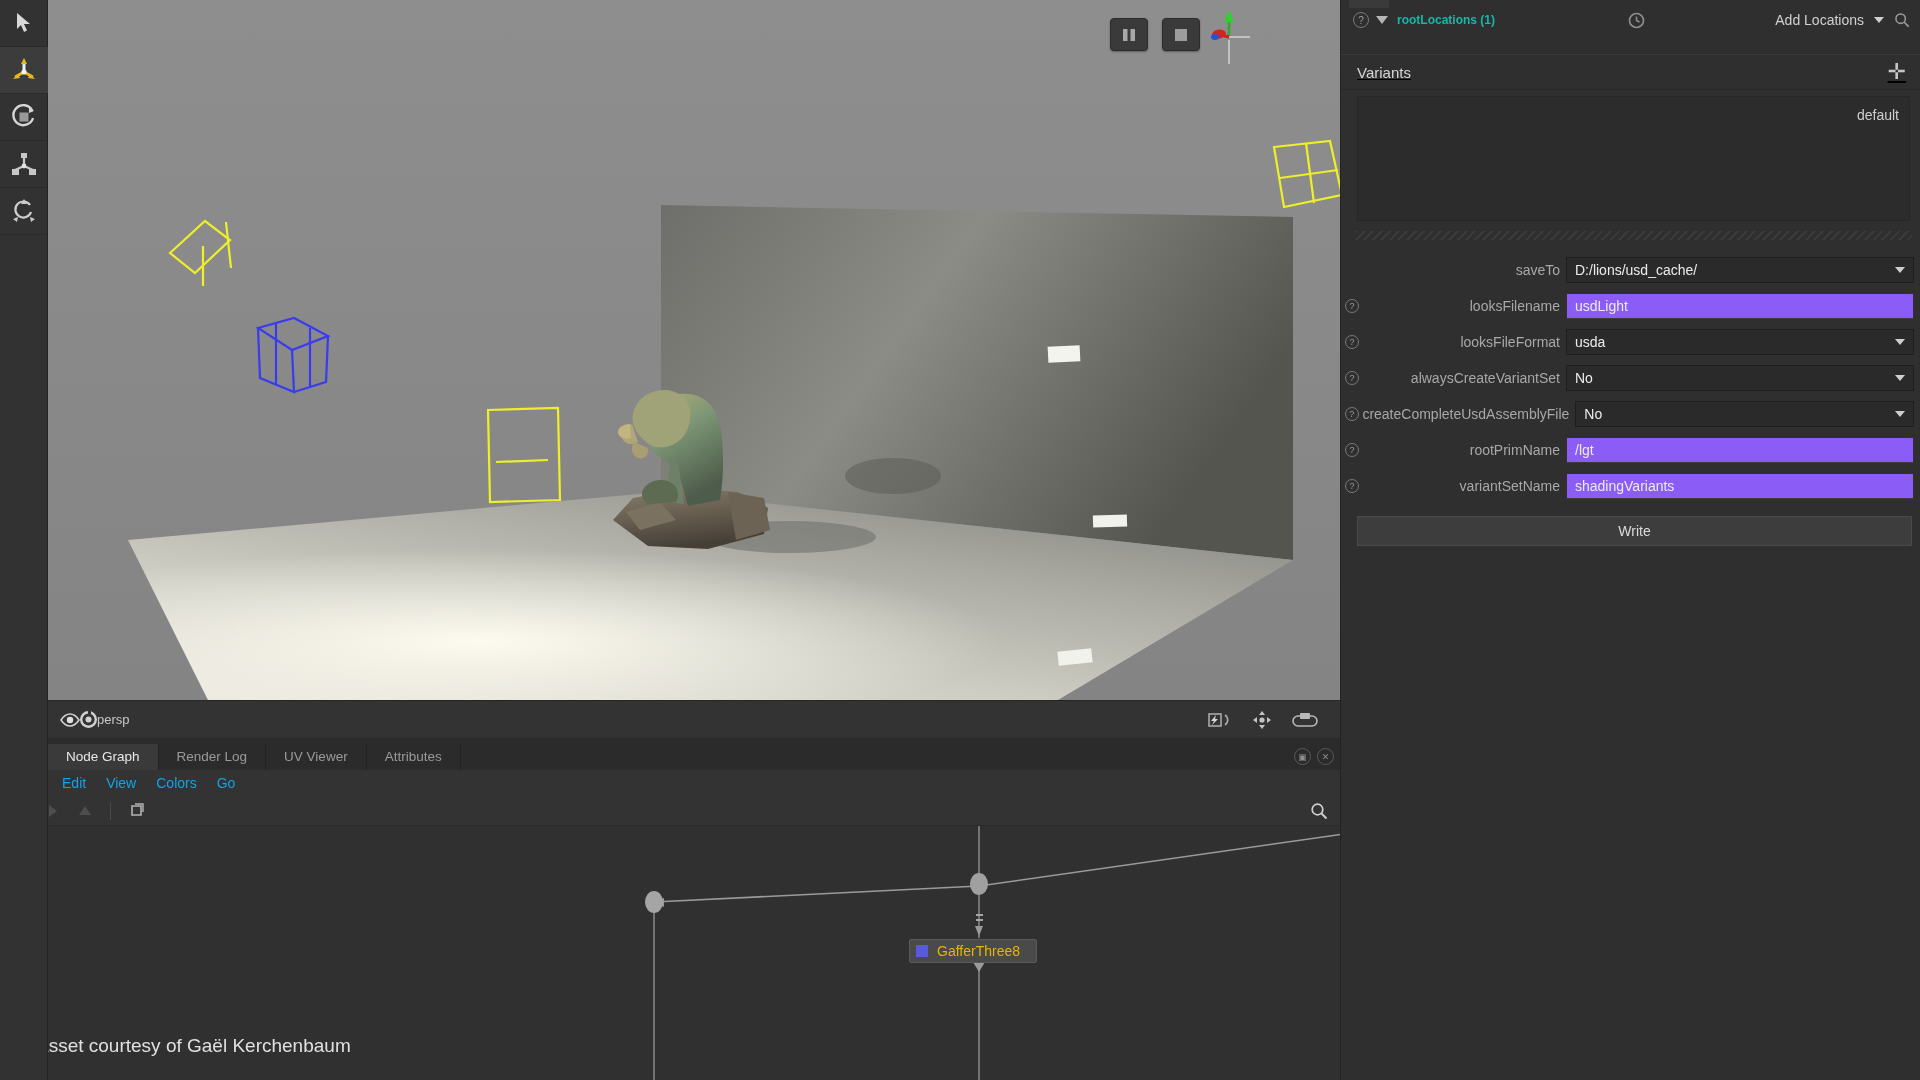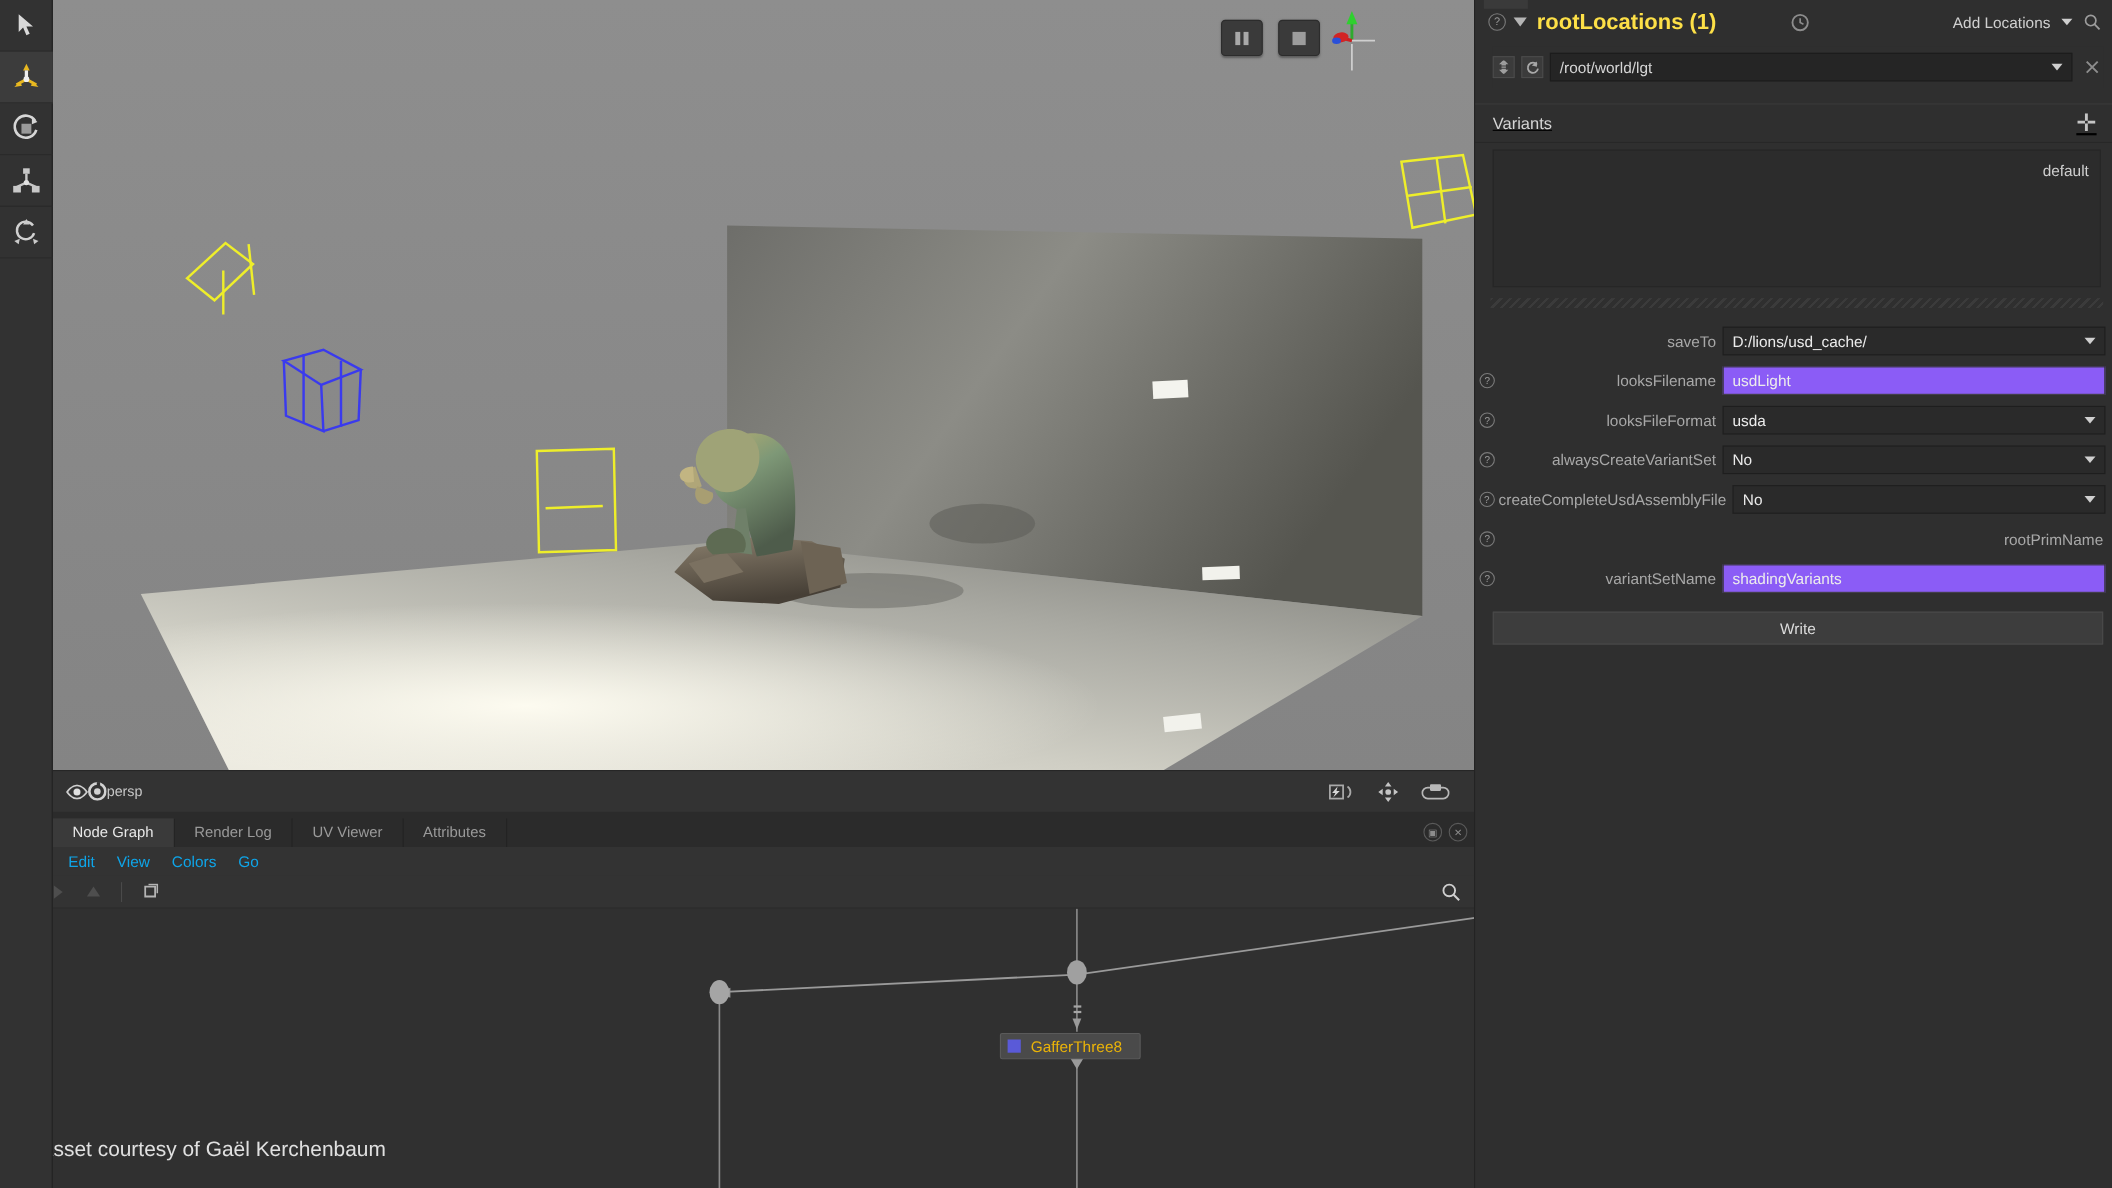--- a/index.html
+++ b/index.html
@@ -76,21 +76,21 @@
   #right-panel { position:absolute; left:1340px; top:0; width:580px; height:1080px;
     background:#2f2f2f; z-index:4; border-left:1px solid #232323;}
   #rp-tabnub { position:absolute; left:8px; top:0; width:40px; height:8px; background:#3a3a3a;}
   #rp-header { height:40px; display:flex; align-items:center; padding:0 10px 0 12px;
     background:#2f2f2f; }
   .rp-q { width:16px; height:16px; border-radius:50%; border:1px solid #7a7a7a;
     color:#9b9b9b; font-size:10px; display:flex; align-items:center; justify-content:center;
     margin-right:7px; cursor:pointer;}
   .rp-tri { width:0;height:0;border-left:6px solid transparent;border-right:6px solid transparent;
     border-top:8px solid #b5b5b5; margin-right:9px; cursor:pointer;}
-  #rp-title { color:#fde047; font-size:20px; font-weight:bold;text-align:right; }
+  #rp-title { color:#14b8a6; font-size:12px; font-weight:bold;text-align:right; }
   .rp-hdr-right { margin-left:auto; display:flex; align-items:center; gap:10px;}
   #add-loc { color:#d0d0d0; font-size:14px; cursor:pointer; }
   .caret-d { width:0;height:0;border-left:5px solid transparent;border-right:5px solid transparent;
     border-top:6px solid #cfcfcf; }
 
   #loc-row { margin:2px 8px 0 16px; height:38px; display:flex; align-items:center;
     background:#2f2f2f; }
   .sm-btn { width:20px; height:20px; background:#3b3b3b; border:1px solid #4b4b4b;
     display:flex;align-items:center;justify-content:center; margin-right:6px; cursor:pointer;}
   #loc-field { flex:1; height:26px; background:#252525; border:1px solid #1c1c1c;
@@ -401,42 +401,20 @@
         </svg>
         <span id="add-loc">Add Locations</span>
         <span class="caret-d"></span>
         <svg width="16" height="16" viewBox="0 0 18 18">
           <circle cx="7.5" cy="7.5" r="5.3" fill="none" stroke="#9c9c9c" stroke-width="1.7"></circle>
           <path d="M11.5 11.5 L16.5 16.5" stroke="#9c9c9c" stroke-width="1.9"></path>
           </svg>
       </div>
     </div>
 
-    <div id="loc-row">
-      <div class="sm-btn">
-        <svg width="10" height="12" viewBox="0 0 10 12">
-            <path d="M5 0 L8 3 L2 3 Z M5 12 L8 9 L2 9 Z M3 4 L7 4 M3 6 L7 6 M3 8 L7 8" stroke="#9f9f9f" fill="#9f9f9f"></path>
-          </svg>
-      </div>
-      <div class="sm-btn">
-        <svg width="13" height="13" viewBox="0 0 14 14">
-          <path d="M11 4 A5 5 0 1 0 12 8" fill="none" stroke="#a8a8a8" stroke-width="1.8"></path>
-          <path d="M11 1 L11 6 L6 5 Z" fill="#a8a8a8"></path>
-          </svg>
-      </div>
-      <div id="loc-field">
-        <span>/root/world/lgt</span>
-        <span class="field-caret caret-d"></span>
-      </div>
-      <div class="sm-btn" style="margin:0 0 0 8px; border:none; background:none;">
-        <svg width="12" height="12" viewBox="0 0 12 12">
-            <path d="M1 1 L11 11 M11 1 L1 11" stroke="#8d8d8d" stroke-width="1.8"></path>
-          </svg>
-      </div>
-    </div>
 
     <div id="variants-hdr">
       <span id="variants-label">Variants</span>
       <span id="variants-add">✛</span>
     </div>
     <div id="variants-list">
       <div class="variant-item">default</div>
     </div>
     <div id="grip-strip"></div>
 
@@ -491,20 +469,23 @@
           <span>No</span>
           <span class="field-caret caret-d"></span>
         </div>
       </div>
 
       <div class="prow">
         <div class="p-help">
             <div class="rp-q">?</div>
           </div>
         <div class="p-label">rootPrimName</div>
+        <div class="p-ctl p-wide plain">
+          <span>/lgt</span>
+        </div>
       </div>
 
       <div class="prow">
         <div class="p-help">
             <div class="rp-q">?</div>
           </div>
         <div class="p-label">variantSetName</div>
         <div class="p-ctl p-wide plain">
           <span>shadingVariants</span>
         </div>

